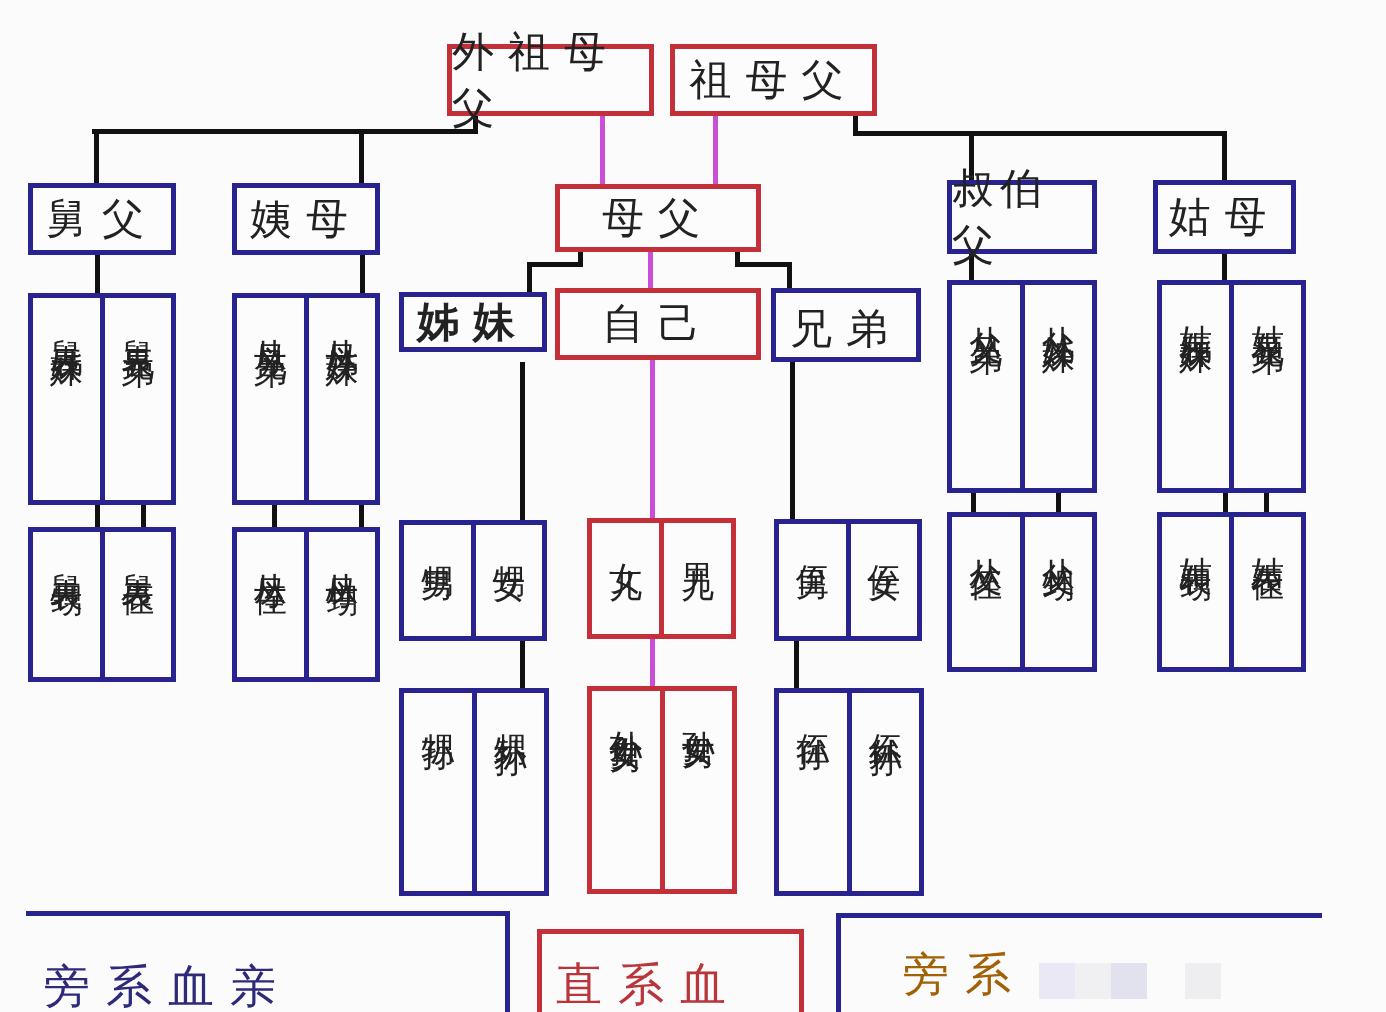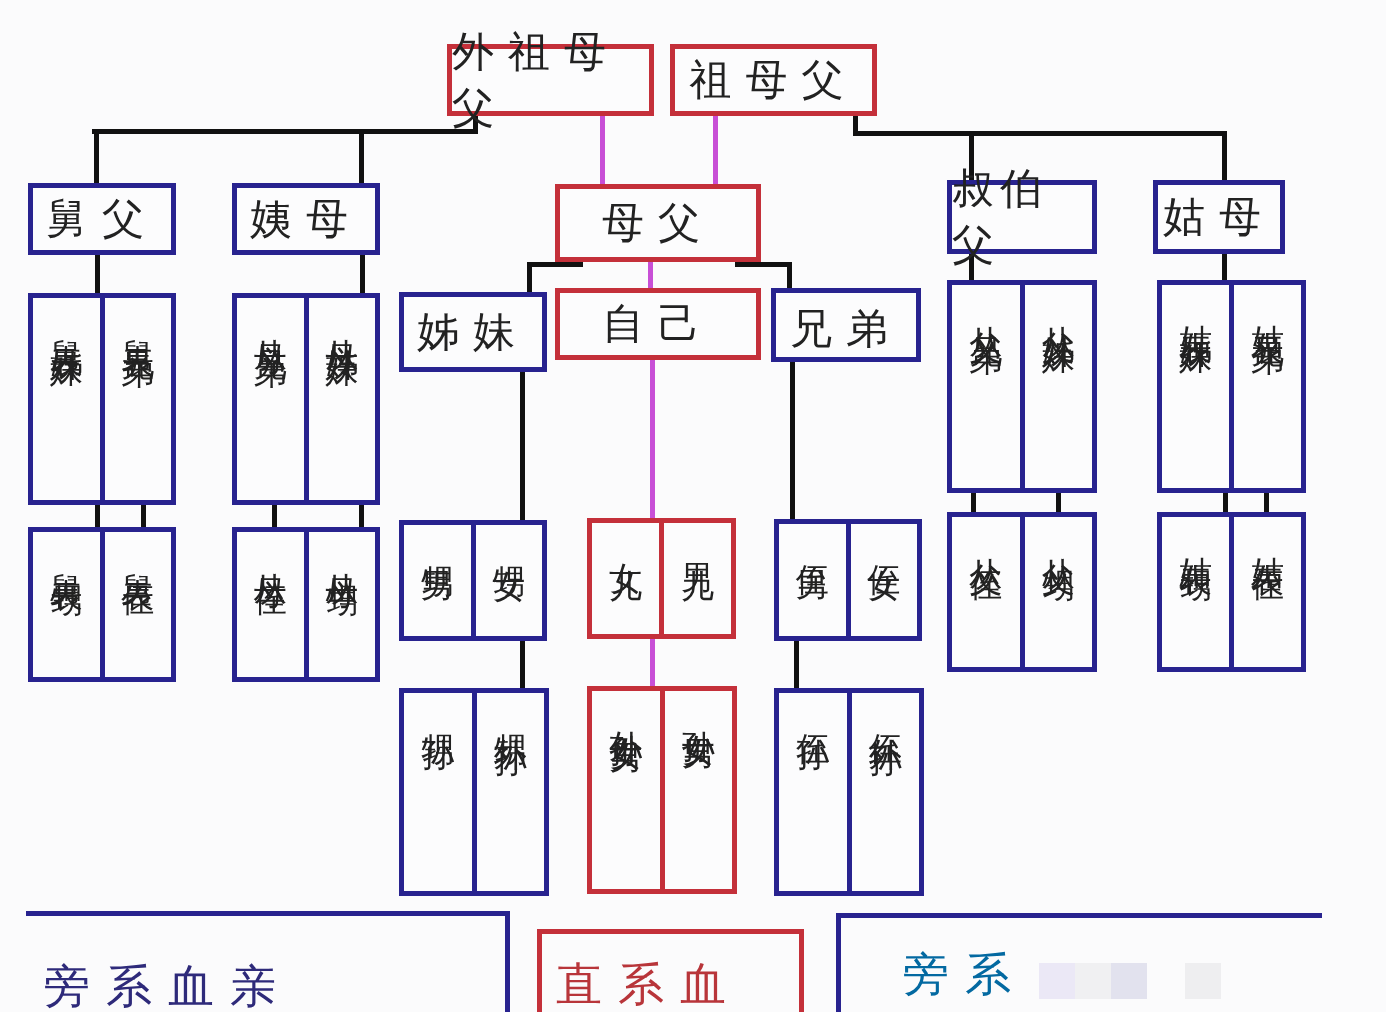--- a/index.html
+++ b/index.html
@@ -69,31 +69,31 @@
 <div class="box red hbox" style="left:670px;top:44px;width:207px;height:72px;">
   <span>祖母父</span>
 </div>
 
 <div class="box blue hbox" style="left:28px;top:183px;width:148px;height:72px;">
   <span>舅父</span>
 </div>
 <div class="box blue hbox" style="left:232px;top:183px;width:148px;height:72px;">
   <span>姨母</span>
 </div>
-<div class="box red hbox" style="left:555px;top:184px;width:206px;height:78px;">
+<div class="box red hbox" style="left:555px;top:184px;width:206px;height:68px;">
   <span>母父</span>
 </div>
 <div class="box blue hbox" style="left:947px;top:180px;width:150px;height:74px;">
   <span style="letter-spacing:6px;">叔伯父</span>
 </div>
-<div class="box blue hbox" style="left:1153px;top:180px;width:132px;height:74px;text-align:right;">
+<div class="box blue hbox" style="left:1153px;top:180px;width:143px;height:74px;text-align:right;">
   <span>姑母</span>
 </div>
 
-<div class="box blue hbox" style="left:399px;top:292px;width:148px;height:80px;">
+<div class="box blue hbox" style="left:399px;top:292px;width:148px;height:60px;font-weight:bold;">
   <span>姊妹</span>
 </div>
 <div class="box red hbox" style="left:555px;top:288px;width:206px;height:72px;">
   <span>自己</span>
 </div>
 <div class="box blue hbox" style="left:771px;top:288px;width:150px;height:74px;align-items:flex-end;">
   <span>兄弟</span>
 </div>
 
 <div class="box blue" style="left:28px;top:293px;width:148px;height:212px;">
@@ -211,18 +211,18 @@
     </div>
 </div>
 
 <div class="legend" style="left:26px;top:911px;width:484px;height:120px;border-top:5px solid #28238f;border-right:5px solid #28238f;">
   <span style="left:18px;top:14px;color:#2e2a7a;margin-top:26px;">旁系血亲</span>
 </div>
 <div class="legend" style="left:537px;top:929px;width:267px;height:110px;border:5px solid #c4303a;border-bottom:none;">
   <span style="left:14px;top:20px;color:#b8353a;">直系血亲</span>
 </div>
 <div class="legend" style="left:836px;top:913px;width:486px;height:120px;border-top:5px solid #28238f;border-left:5px solid #28238f;">
-  <span style="left:62px;top:26px;color:#0369a1;">旁系</span>
+  <span style="left:62px;top:26px;color:#a16207;">旁系</span>
   <div class="blur" style="left:198px;top:45px;background:#ebe8f6;"></div>
   <div class="blur" style="left:234px;top:45px;background:#f0f0f2;"></div>
   <div class="blur" style="left:270px;top:45px;background:#e2e2ee;"></div>
   <div class="blur" style="left:344px;top:45px;background:#eeeef0;"></div>
 </div>
 
 </body></html>

